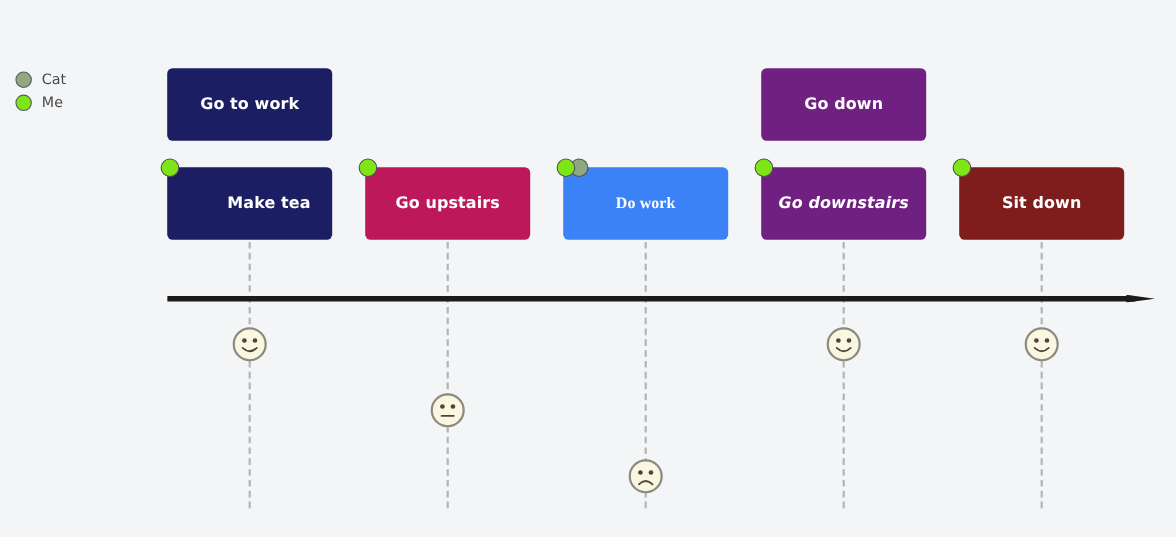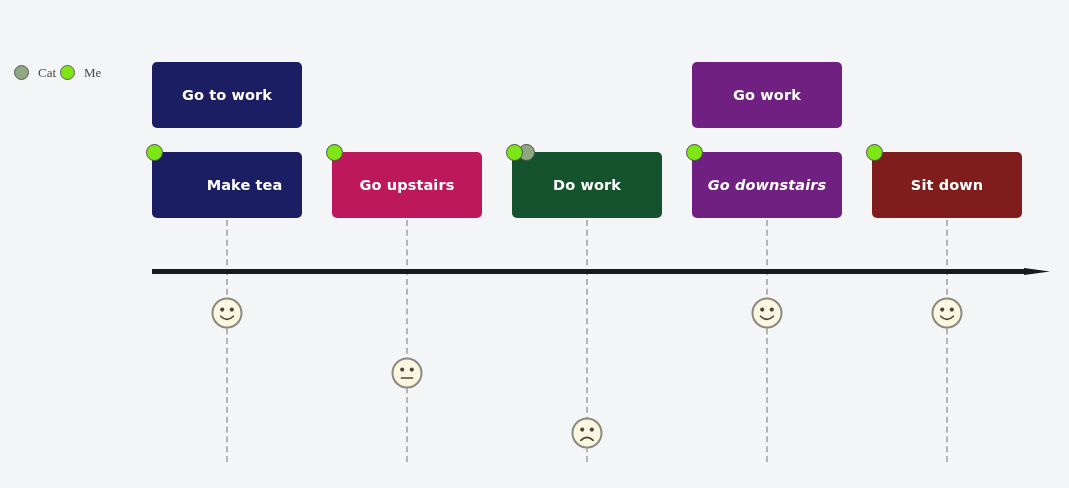--- a/index.html
+++ b/index.html
@@ -26,23 +26,22 @@
     letter-spacing: -0.2px;
     white-space: nowrap;
   }
 
   
   #legend {
     position: absolute;
     left: 14px;
     top: 64px;
     display: flex;
-    flex-direction: row;
+    flex-direction: column;
     gap: 4px;
-    font-family: Liberation Serif, serif;
   }
   .legend-row {
     display: flex;
     align-items: center;
     gap: 9px;
     height: 17px;
   }
   .legend-swatch {
     width: 15px;
     height: 15px;
@@ -138,38 +137,38 @@
       <div class="tick-line" style="left: 586px; top: 220px; height: 242px;"></div>
       <div class="tick-line" style="left: 766px; top: 220px; height: 242px;"></div>
       <div class="tick-line" style="left: 946px; top: 220px; height: 242px;"></div>
     </div>
 
   <div id="upper-layer">
       <div class="task-box" style="left: 152px; top: 62px; background-color: rgb(28, 30, 99);">
         <span class="task-label">Go to work</span>
       </div>
       <div class="task-box" style="left: 692px; top: 62px; background-color: rgb(111, 32, 128);">
-        <span class="task-label">Go work</span>
+        <span class="task-label">Go down</span>
       </div>
     </div>
 
   <div id="tasks-layer">
       <div class="task-box" style="left: 152px; top: 152px; background-color: rgb(28, 30, 99); padding-left: 35px;">
         <span class="task-label">Make tea</span>
         <div class="marker-wrap">
           <span class="marker-dot" title="Me" style="background-color: rgb(126, 230, 23); left: -6px; z-index: 10;"></span>
         </div>
       </div>
       <div class="task-box" style="left: 332px; top: 152px; background-color: #be185d;">
         <span class="task-label">Go upstairs</span>
         <div class="marker-wrap">
           <span class="marker-dot" title="Me" style="background-color: rgb(126, 230, 23); left: -6px; z-index: 10;"></span>
         </div>
       </div>
-      <div class="task-box" style="left: 512px; top: 152px; background-color: #14532d;">
+      <div class="task-box" style="left: 512px; top: 152px; background-color: #3b82f6; font-family: Liberation Serif, serif;">
         <span class="task-label">Do work</span>
         <div class="marker-wrap">
           <span class="marker-dot" title="Me" style="background-color: rgb(126, 230, 23); left: -6px; z-index: 10;"></span>
           <span class="marker-dot" title="Cat" style="background-color: rgb(143, 168, 130); left: 6px; z-index: 9;"></span>
         </div>
       </div>
       <div class="task-box" style="left: 692px; top: 152px; background-color: rgb(111, 32, 128); font-style: italic;">
         <span class="task-label">Go downstairs</span>
         <div class="marker-wrap">
           <span class="marker-dot" title="Me" style="background-color: rgb(126, 230, 23); left: -6px; z-index: 10;"></span>

